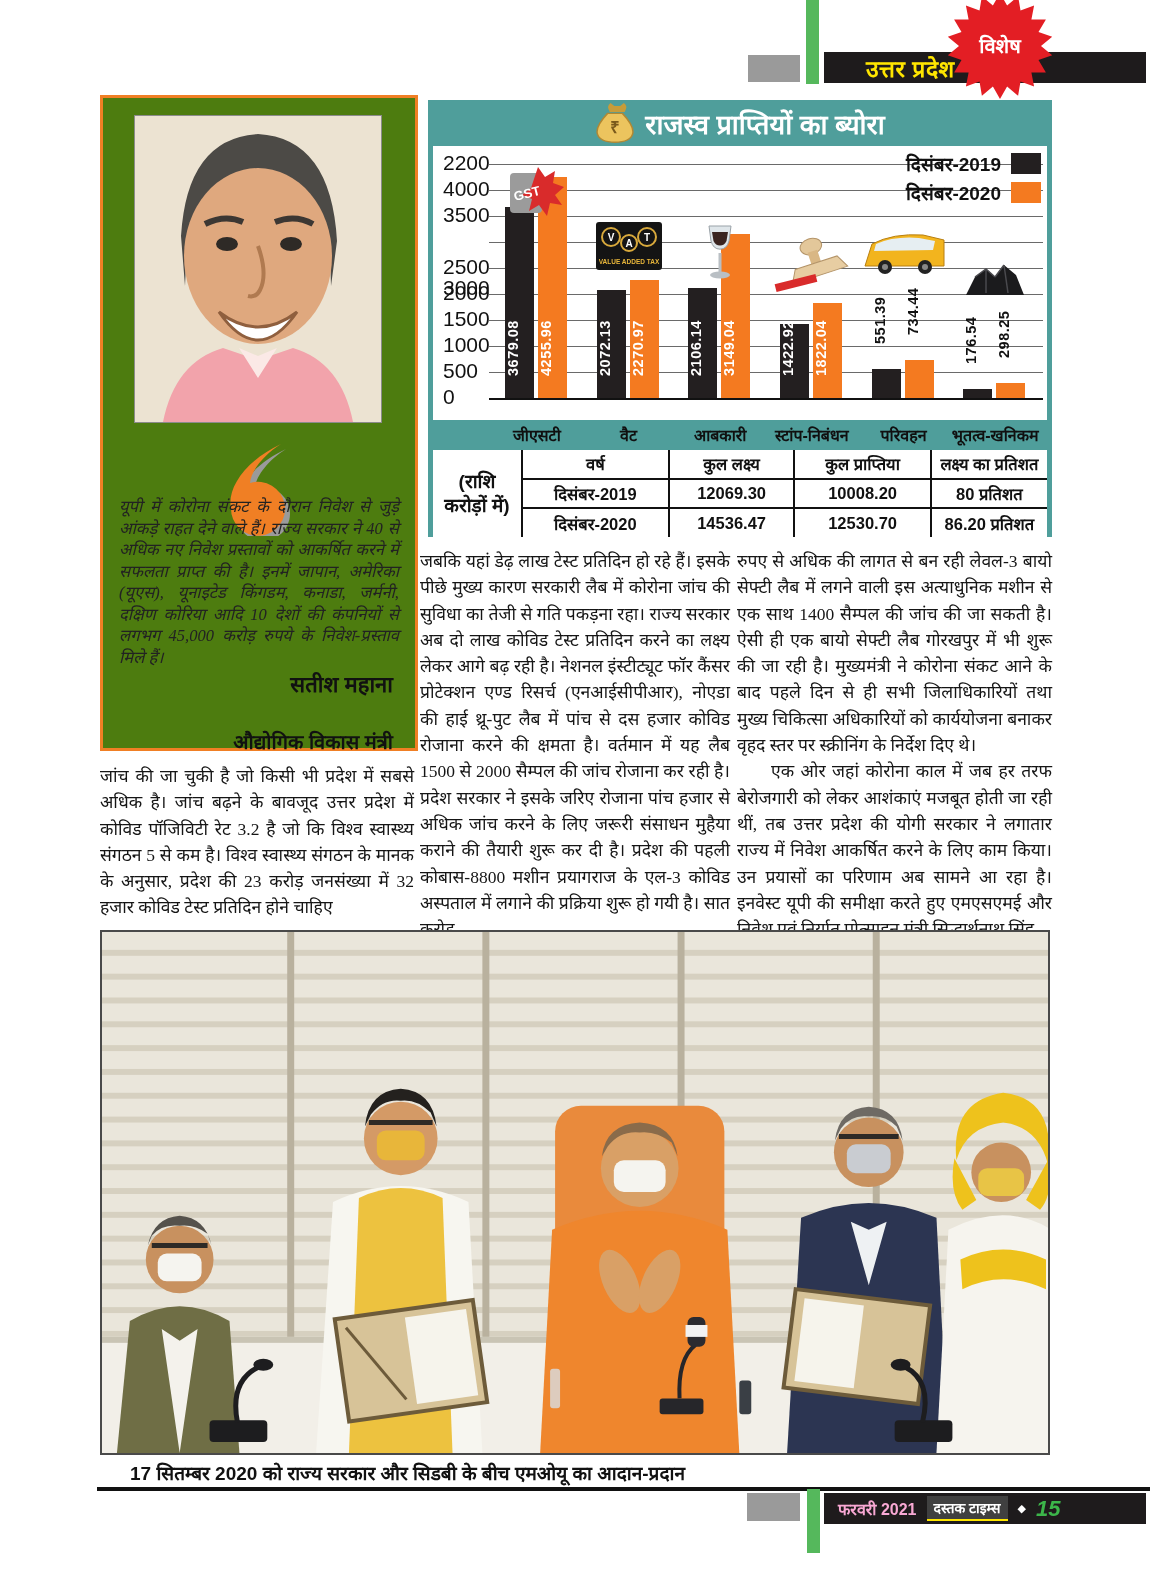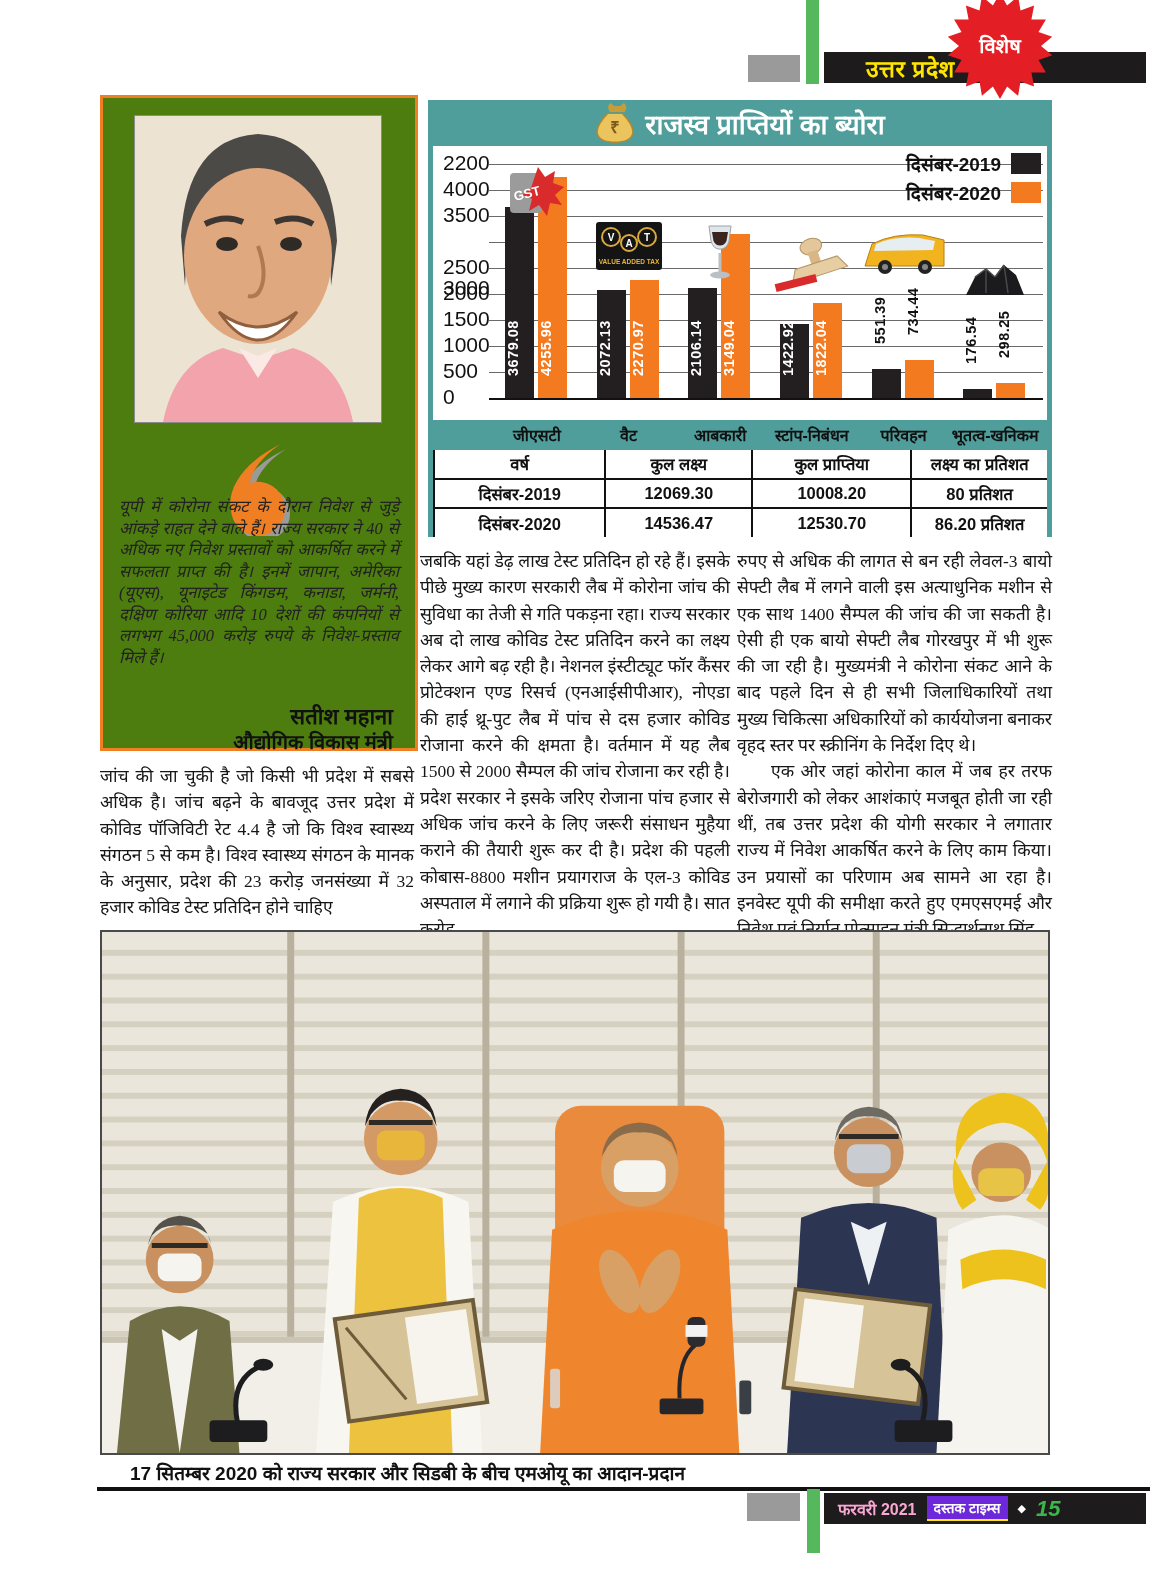--- a/index.html
+++ b/index.html
@@ -14,21 +14,21 @@
   .hdr-black .section{color:#ffe600;font-weight:bold;font-size:23px;padding-left:42px;letter-spacing:.5px;}
   .badge{position:absolute;left:946px;top:-8px;width:108px;height:108px;}
 
   
   .quote-box{position:absolute;left:100px;top:95px;width:312px;height:650px;border:3px solid #f07f24;background:#4d7c0f;}
   .portrait{position:absolute;left:31px;top:17px;width:246px;height:306px;border:1px solid #8b8b8b;}
   .qmark{position:absolute;left:112px;top:338px;width:84px;height:100px;}
   .quote-text{position:absolute;left:16px;top:398px;width:280px;
               font-family:"Liberation Serif",serif;font-style:italic;font-size:16.5px;line-height:21.5px;
               text-align:justify;color:#222;}
-  .quote-author{position:absolute;right:22px;top:602px;width:270px;text-align:right;
+  .quote-author{position:absolute;right:22px;top:570px;width:270px;text-align:right;
                 font-weight:bold;font-size:22px;}
   .quote-author-title{position:absolute;right:22px;top:630px;width:280px;text-align:right;
                 font-weight:bold;font-size:20px;}
 
   
   .chart-box{position:absolute;left:428px;top:100px;width:624px;height:437px;background:#fff;
              border-left:5px solid #4f9e9b;border-right:5px solid #4f9e9b;border-bottom:5px solid #4f9e9b;
              box-sizing:border-box;}
   .chart-title-bar{height:46px;background:#4f9e9b;display:flex;align-items:center;justify-content:center;gap:10px;}
   .chart-title-bar .t{color:#fff;font-weight:bold;font-size:27px;}
@@ -75,21 +75,21 @@
   .photo-frame svg{display:block;width:100%;height:100%;}
   .caption{position:absolute;left:130px;top:1460px;width:900px;font-weight:bold;font-size:19px;color:#111;}
   .hrule{position:absolute;left:97px;top:1487px;width:1053px;height:4px;background:#111;}
 
   
   .ftr-gray{position:absolute;left:747px;top:1493px;width:53px;height:28px;background:#9a9a9a;}
   .ftr-green{position:absolute;left:807px;top:1489px;width:13px;height:64px;background:#55b85c;}
   .ftr-black{position:absolute;left:824px;top:1493px;width:322px;height:31px;background:#1e1b1c;
              display:flex;align-items:center;gap:10px;padding-left:14px;box-sizing:border-box;}
   .ftr-issue{color:#f9a8d4;font-weight:bold;font-size:16px;}
-  .ftr-logo{background:#6d28d9;color:#fff;font-weight:bold;font-size:14px;padding:2px 7px;
+  .ftr-logo{background:#404040;color:#fff;font-weight:bold;font-size:14px;padding:2px 7px;
             border-bottom:2px solid #ffe600;white-space:nowrap;}
   .ftr-sep{color:#fff;font-size:11px;}
   .ftr-page{color:#3cb54a;font-weight:bold;font-size:22px;font-style:italic;}
 </style>
 </head>
 <body>
 
 <div class="page">
 
   <div class="hdr-gray"></div>
@@ -246,20 +246,21 @@
       </div>
     <div class="chart-cats">
         <div class="catcell">जीएसटी</div>
         <div class="catcell">वैट</div>
         <div class="catcell">आबकारी</div>
         <div class="catcell">स्टांप-निबंधन</div>
         <div class="catcell">परिवहन</div>
         <div class="catcell">भूतत्व-खनिकम</div>
       </div>
     <div class="chart-table-area">
+      <div class="unit-label">(राशि करोड़ों में)</div>
       <div class="revenue-table">
           <div class="trow">
             <div class="tcell c0">वर्ष</div>
             <div class="tcell c1">कुल लक्ष्य</div>
             <div class="tcell c2">कुल प्राप्तिया</div>
             <div class="tcell c3">लक्ष्य का प्रतिशत</div>
           </div>
           <div class="trow">
             <div class="tcell c0">दिसंबर-2019</div>
             <div class="tcell c1">12069.30</div>
@@ -269,21 +270,21 @@
           <div class="trow">
             <div class="tcell c0">दिसंबर-2020</div>
             <div class="tcell c1">14536.47</div>
             <div class="tcell c2">12530.70</div>
             <div class="tcell c3">86.20 प्रतिशत</div>
           </div>
         </div>
     </div>
   </div>
 
-  <div class="article left">जांच की जा चुकी है जो किसी भी प्रदेश में सबसे अधिक है। जांच बढ़ने के बावजूद उत्तर प्रदेश में कोविड पॉजिविटी रेट 4.4 है जो कि विश्व स्वास्थ्य संगठन 5 से कम है। विश्व स्वास्थ्य संगठन के मानक के अनुसार, प्रदेश की 23 करोड़ जनसंख्या में 32 हजार कोविड टेस्ट प्रतिदिन होने चाहिए</div>
+  <div class="article left">जांच की जा चुकी है जो किसी भी प्रदेश में सबसे अधिक है। जांच बढ़ने के बावजूद उत्तर प्रदेश में कोविड पॉजिविटी रेट 3.2 है जो कि विश्व स्वास्थ्य संगठन 5 से कम है। विश्व स्वास्थ्य संगठन के मानक के अनुसार, प्रदेश की 23 करोड़ जनसंख्या में 32 हजार कोविड टेस्ट प्रतिदिन होने चाहिए</div>
   <div class="article mid">जबकि यहां डेढ़ लाख टेस्ट प्रतिदिन हो रहे हैं। इसके पीछे मुख्य कारण सरकारी लैब में कोरोना जांच की सुविधा का तेजी से गति पकड़ना रहा। राज्य सरकार अब दो लाख कोविड टेस्ट प्रतिदिन करने का लक्ष्य लेकर आगे बढ़ रही है। नेशनल इंस्टीट्यूट फॉर कैंसर प्रोटेक्शन एण्ड रिसर्च (एनआईसीपीआर), नोएडा की हाई थ्रू-पुट लैब में पांच से दस हजार कोविड रोजाना करने की क्षमता है। वर्तमान में यह लैब 1500 से 2000 सैम्पल की जांच रोजाना कर रही है। प्रदेश सरकार ने इसके जरिए रोजाना पांच हजार से अधिक जांच करने के लिए जरूरी संसाधन मुहैया कराने की तैयारी शुरू कर दी है। प्रदेश की पहली कोबास-8800 मशीन प्रयागराज के एल-3 कोविड अस्पताल में लगाने की प्रक्रिया शुरू हो गयी है। सात करोड़</div>
   <div class="article right">
     <div>रुपए से अधिक की लागत से बन रही लेवल-3 बायो सेफ्टी लैब में लगने वाली इस अत्याधुनिक मशीन से एक साथ 1400 सैम्पल की जांच की जा सकती है। ऐसी ही एक बायो सेफ्टी लैब गोरखपुर में भी शुरू की जा रही है। मुख्यमंत्री ने कोरोना संकट आने के बाद पहले दिन से ही सभी जिलाधिकारियों तथा मुख्य चिकित्सा अधिकारियों को कार्ययोजना बनाकर वृहद स्तर पर स्क्रीनिंग के निर्देश दिए थे।</div>
     <div class="indent">एक ओर जहां कोरोना काल में जब हर तरफ बेरोजगारी को लेकर आशंकाएं मजबूत होती जा रही थीं, तब उत्तर प्रदेश की योगी सरकार ने लगातार राज्य में निवेश आकर्षित करने के लिए काम किया। उन प्रयासों का परिणाम अब सामने आ रहा है। इनवेस्ट यूपी की समीक्षा करते हुए एमएसएमई और निवेश एवं निर्यात प्रोत्साहन मंत्री सिद्धार्थनाथ सिंह</div>
   </div>
 
   <div class="photo-frame">
     <svg viewBox="0 0 950 525" preserveAspectRatio="none">
       <defs>
         <pattern id="blinds" width="950" height="24" patternUnits="userSpaceOnUse">

